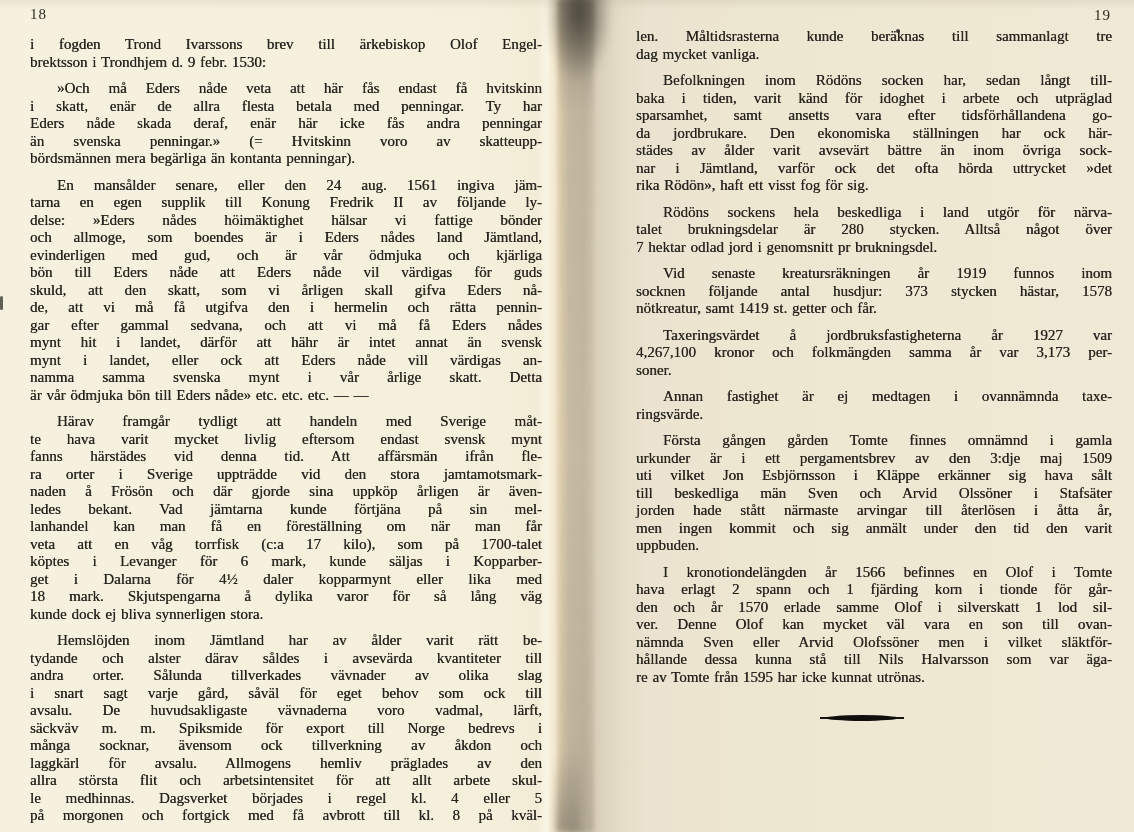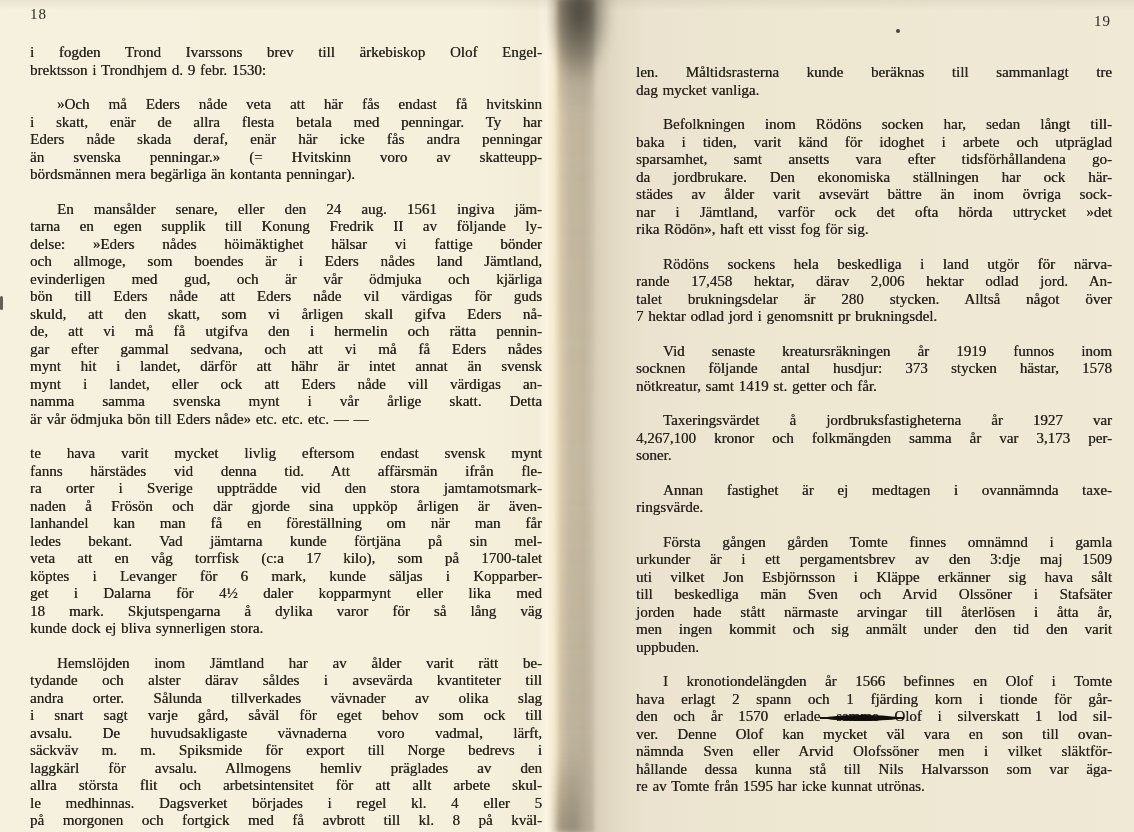--- a/index.html
+++ b/index.html
@@ -50,28 +50,28 @@
   }
   .gutter-bottom {
     position: absolute; left: 554px; top: 756px; width: 26px; height: 76px;
     background: linear-gradient(0deg, rgba(108,102,88,0.40), rgba(108,102,88,0));
     filter: blur(3px);
     pointer-events: none;
   }
 
   .page-number { position: absolute; font-size: 15px; letter-spacing: 1px; color: #2c2922; }
   .page-number.left  { left: 30px;  top: 6px;  }
-  .page-number.right { left: 1094px; top: 13px; }
+  .page-number.right { left: 1094px; top: 7px; }
 
   .text-column { position: absolute; font-size: 15px; line-height: 17.5px; }
   .text-column.left  { left: 30px;  top: 36px; width: 512px; }
-  .text-column.right { left: 636px; top: 56px; width: 476px; }
-
-  .para { margin-top: 17px; }
-  .para:first-child { margin-top: 8px; }
+  .text-column.right { left: 636px; top: 28px; width: 476px; }
+
+  .para { margin-top: 9px; }
+  .para:first-child { margin-top: 0; }
   .line {
     text-align: left;
     white-space: normal;
     text-shadow: 0.35px 0 0 rgba(34,31,26,0.75);
     word-spacing: 1px;
   }
   .line.jl { text-align: justify; text-align-last: justify; }
   .line.ind { text-indent: 27px; }
 
   
@@ -128,39 +128,41 @@
         <div class="line jl">bön till Eders nåde att Eders nåde vil värdigas för guds</div>
         <div class="line jl">skuld, att den skatt, som vi årligen skall gifva Eders nå-</div>
         <div class="line jl">de, att vi må få utgifva den i hermelin och rätta pennin-</div>
         <div class="line jl">gar efter gammal sedvana, och att vi må få Eders nådes</div>
         <div class="line jl">mynt hit i landet, därför att hähr är intet annat än svensk</div>
         <div class="line jl">mynt i landet, eller ock att Eders nåde vill värdigas an-</div>
         <div class="line jl">namma samma svenska mynt i vår årlige skatt. Detta</div>
         <div class="line">är vår ödmjuka bön till Eders nåde» etc. etc. etc. — —</div>
       </div>
       <div class="para">
+        <div class="line jl ind">Härav framgår tydligt att handeln med Sverige måt-</div>
         <div class="line jl">te hava varit mycket livlig eftersom endast svensk mynt</div>
         <div class="line jl">fanns härstädes vid denna tid. Att affärsmän ifrån fle-</div>
         <div class="line jl">ra orter i Sverige uppträdde vid den stora jamtamotsmark-</div>
         <div class="line jl">naden å Frösön och där gjorde sina uppköp årligen är även-</div>
+        <div class="line jl">ledes bekant. Vad jämtarna kunde förtjäna på sin mel-</div>
         <div class="line jl">lanhandel kan man få en föreställning om när man får</div>
-        <div class="line jl">ledes bekant. Vad jämtarna kunde förtjäna på sin mel-</div>
         <div class="line jl">veta att en våg torrfisk (c:a 17 kilo), som på 1700-talet</div>
         <div class="line jl">köptes i Levanger för 6 mark, kunde säljas i Kopparber-</div>
         <div class="line jl">get i Dalarna för 4½ daler kopparmynt eller lika med</div>
         <div class="line jl">18 mark. Skjutspengarna å dylika varor för så lång väg</div>
         <div class="line">kunde dock ej bliva synnerligen stora.</div>
       </div>
       <div class="para">
         <div class="line jl ind">Hemslöjden inom Jämtland har av ålder varit rätt be-</div>
         <div class="line jl">tydande och alster därav såldes i avsevärda kvantiteter till</div>
         <div class="line jl">andra orter. Sålunda tillverkades vävnader av olika slag</div>
         <div class="line jl">i snart sagt varje gård, såväl för eget behov som ock till</div>
         <div class="line jl">avsalu. De huvudsakligaste vävnaderna voro vadmal, lärft,</div>
         <div class="line jl">säckväv m. m. Spiksmide för export till Norge bedrevs i</div>
+        <div class="line jl">många socknar, ävensom ock tillverkning av åkdon och</div>
         <div class="line jl">laggkärl för avsalu. Allmogens hemliv präglades av den</div>
         <div class="line jl">allra största flit och arbetsintensitet för att allt arbete skul-</div>
         <div class="line jl">le medhinnas. Dagsverket börjades i regel kl. 4 eller 5</div>
         <div class="line jl">på morgonen och fortgick med få avbrott till kl. 8 på kväl-</div>
       </div>
     </div>
 
   <div class="text-column right" id="right-text-column">
       <div class="para">
         <div class="line jl">len. Måltidsrasterna kunde beräknas till sammanlagt tre</div>
@@ -170,21 +172,20 @@
         <div class="line jl ind">Befolkningen inom Rödöns socken har, sedan långt till-</div>
         <div class="line jl">baka i tiden, varit känd för idoghet i arbete och utpräglad</div>
         <div class="line jl">sparsamhet, samt ansetts vara efter tidsförhållandena go-</div>
         <div class="line jl">da jordbrukare. Den ekonomiska ställningen har ock här-</div>
         <div class="line jl">städes av ålder varit avsevärt bättre än inom övriga sock-</div>
         <div class="line jl">nar i Jämtland, varför ock det ofta hörda uttrycket »det</div>
         <div class="line">rika Rödön», haft ett visst fog för sig.</div>
       </div>
       <div class="para">
         <div class="line jl ind">Rödöns sockens hela beskedliga i land utgör för närva-</div>
-        <div class="line jl">rande 17,458 hektar, därav 2,006 hektar odlad jord. An-</div>
         <div class="line jl">talet brukningsdelar är 280 stycken. Alltså något över</div>
         <div class="line">7 hektar odlad jord i genomsnitt pr brukningsdel.</div>
       </div>
       <div class="para">
         <div class="line jl ind">Vid senaste kreatursräkningen år 1919 funnos inom</div>
         <div class="line jl">socknen följande antal husdjur: 373 stycken hästar, 1578</div>
         <div class="line">nötkreatur, samt 1419 st. getter och får.</div>
       </div>
       <div class="para">
         <div class="line jl ind">Taxeringsvärdet å jordbruksfastigheterna år 1927 var</div>

